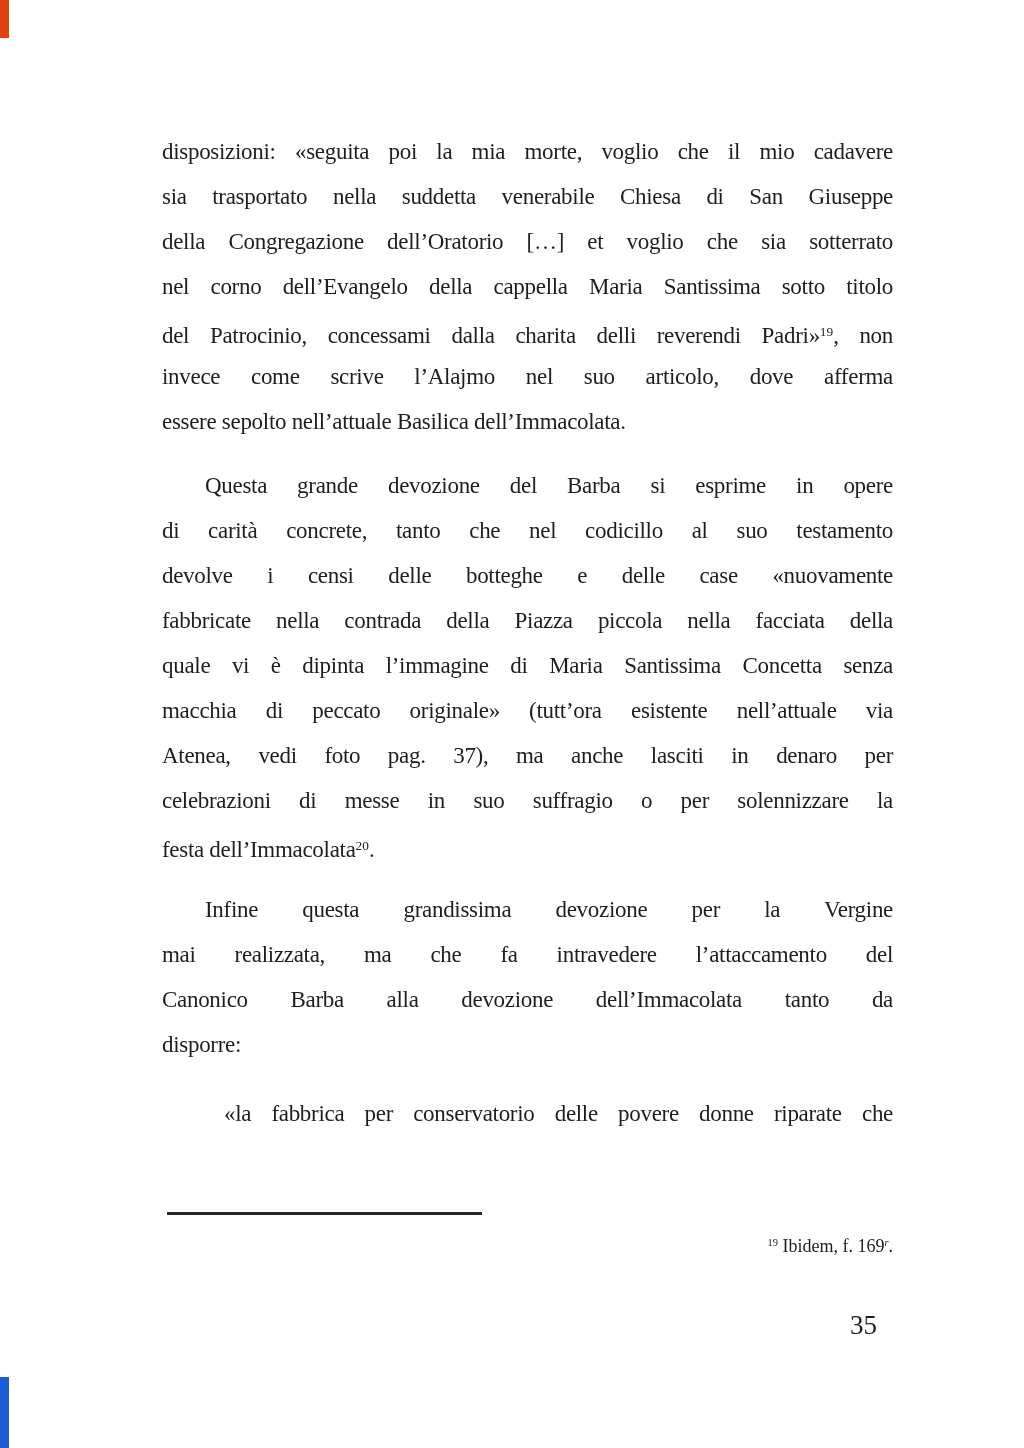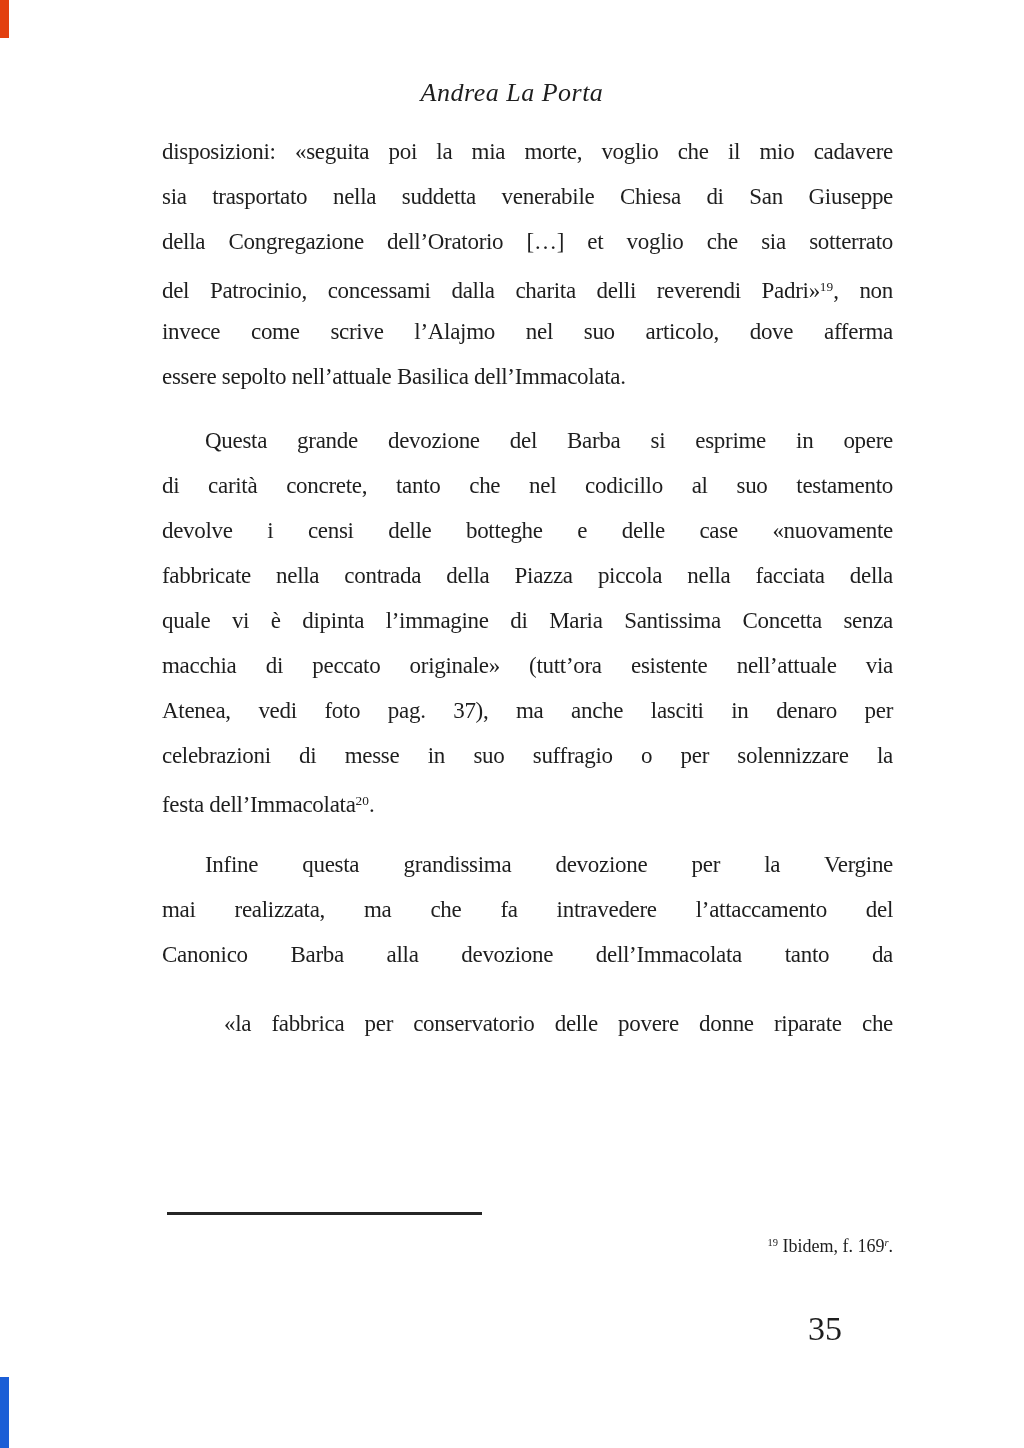--- a/index.html
+++ b/index.html
@@ -90,57 +90,58 @@
     line-height: 41px;
   }
   .footnote {
     padding-left: 42px;
     text-align: right;
   }
 
   .page-number {
     position: absolute;
     top: 1310px;
-    left: 808px;
-    font-size: 34px;
+    left: 850px;
+    font-size: 27px;
   }
 </style>
 </head>
 <body>
 
 <div class="page" style="color: rgb(30, 30, 30);">
   <div class="edge-mark top" style="background: rgb(226, 64, 15);"></div>
   <div class="edge-mark bottom" style="background: rgb(27, 94, 214);"></div>
 
-  <div class="running-header">Andrea La Porta</div>
 
   <div class="body-text">
       <div class="paragraph">
         <div class="line"><span class="run-r">disposizioni: </span><span class="run-i">«seguita poi la mia morte, voglio che il mio cadavere</span></div>
         <div class="line"><span class="run-i">sia trasportato nella suddetta venerabile Chiesa di San Giuseppe</span></div>
         <div class="line"><span class="run-i">della Congregazione dell’Oratorio […] et voglio che sia sotterrato</span></div>
+        <div class="line"><span class="run-i">nel corno dell’Evangelo della cappella Maria Santissima sotto titolo</span></div>
         <div class="line"><span class="run-i">del Patrocinio, concessami dalla charita delli reverendi Padri»</span><span class="run-sup">19</span><span class="run-r">, non</span></div>
         <div class="line"><span class="run-r">invece come scrive l’Alajmo nel suo articolo, dove afferma</span></div>
         <div class="line last"><span class="run-r">essere sepolto nell’attuale Basilica dell’Immacolata.</span></div>
       </div>
       <div class="paragraph">
         <div class="line" style="padding-left: 43px;"><span class="run-r">Questa grande devozione del Barba si esprime in opere</span></div>
         <div class="line"><span class="run-r">di carità concrete, tanto che nel codicillo al suo testamento</span></div>
         <div class="line"><span class="run-r">devolve i censi delle botteghe e delle case </span><span class="run-i">«nuovamente</span></div>
         <div class="line"><span class="run-i">fabbricate nella contrada della Piazza piccola nella facciata della</span></div>
         <div class="line"><span class="run-i">quale vi è dipinta l’immagine di Maria Santissima Concetta senza</span></div>
         <div class="line"><span class="run-i">macchia di peccato originale»</span><span class="run-r"> (tutt’ora esistente nell’attuale via</span></div>
         <div class="line"><span class="run-r">Atenea, vedi foto pag. 37), ma anche lasciti in denaro per</span></div>
         <div class="line"><span class="run-r">celebrazioni di messe in suo suffragio o per solennizzare la</span></div>
         <div class="line last"><span class="run-r">festa dell’Immacolata</span><span class="run-sup">20</span><span class="run-r">.</span></div>
       </div>
       <div class="paragraph">
         <div class="line" style="padding-left: 43px;"><span class="run-r">Infine questa grandissima devozione per la Vergine</span></div>
         <div class="line"><span class="run-r">mai realizzata, ma che fa intravedere l’attaccamento del</span></div>
         <div class="line"><span class="run-r">Canonico Barba alla devozione dell’Immacolata tanto da</span></div>
+        <div class="line last"><span class="run-r">disporre:</span></div>
       </div>
       <div class="paragraph quote">
         <div class="line" style="padding-left: 62px;"><span class="run-i">«la fabbrica per conservatorio delle povere donne riparate che</span></div>
       </div>
     </div>
 
   <div class="footnote-rule"></div>
   <div class="footnotes">
       <div class="footnote"><span class="run-sup">19</span><span class="run-r"> </span><span class="run-i">Ibidem</span><span class="run-r">, f. 169</span><span class="run-supi">r</span><span class="run-r">.</span></div>
     </div>

